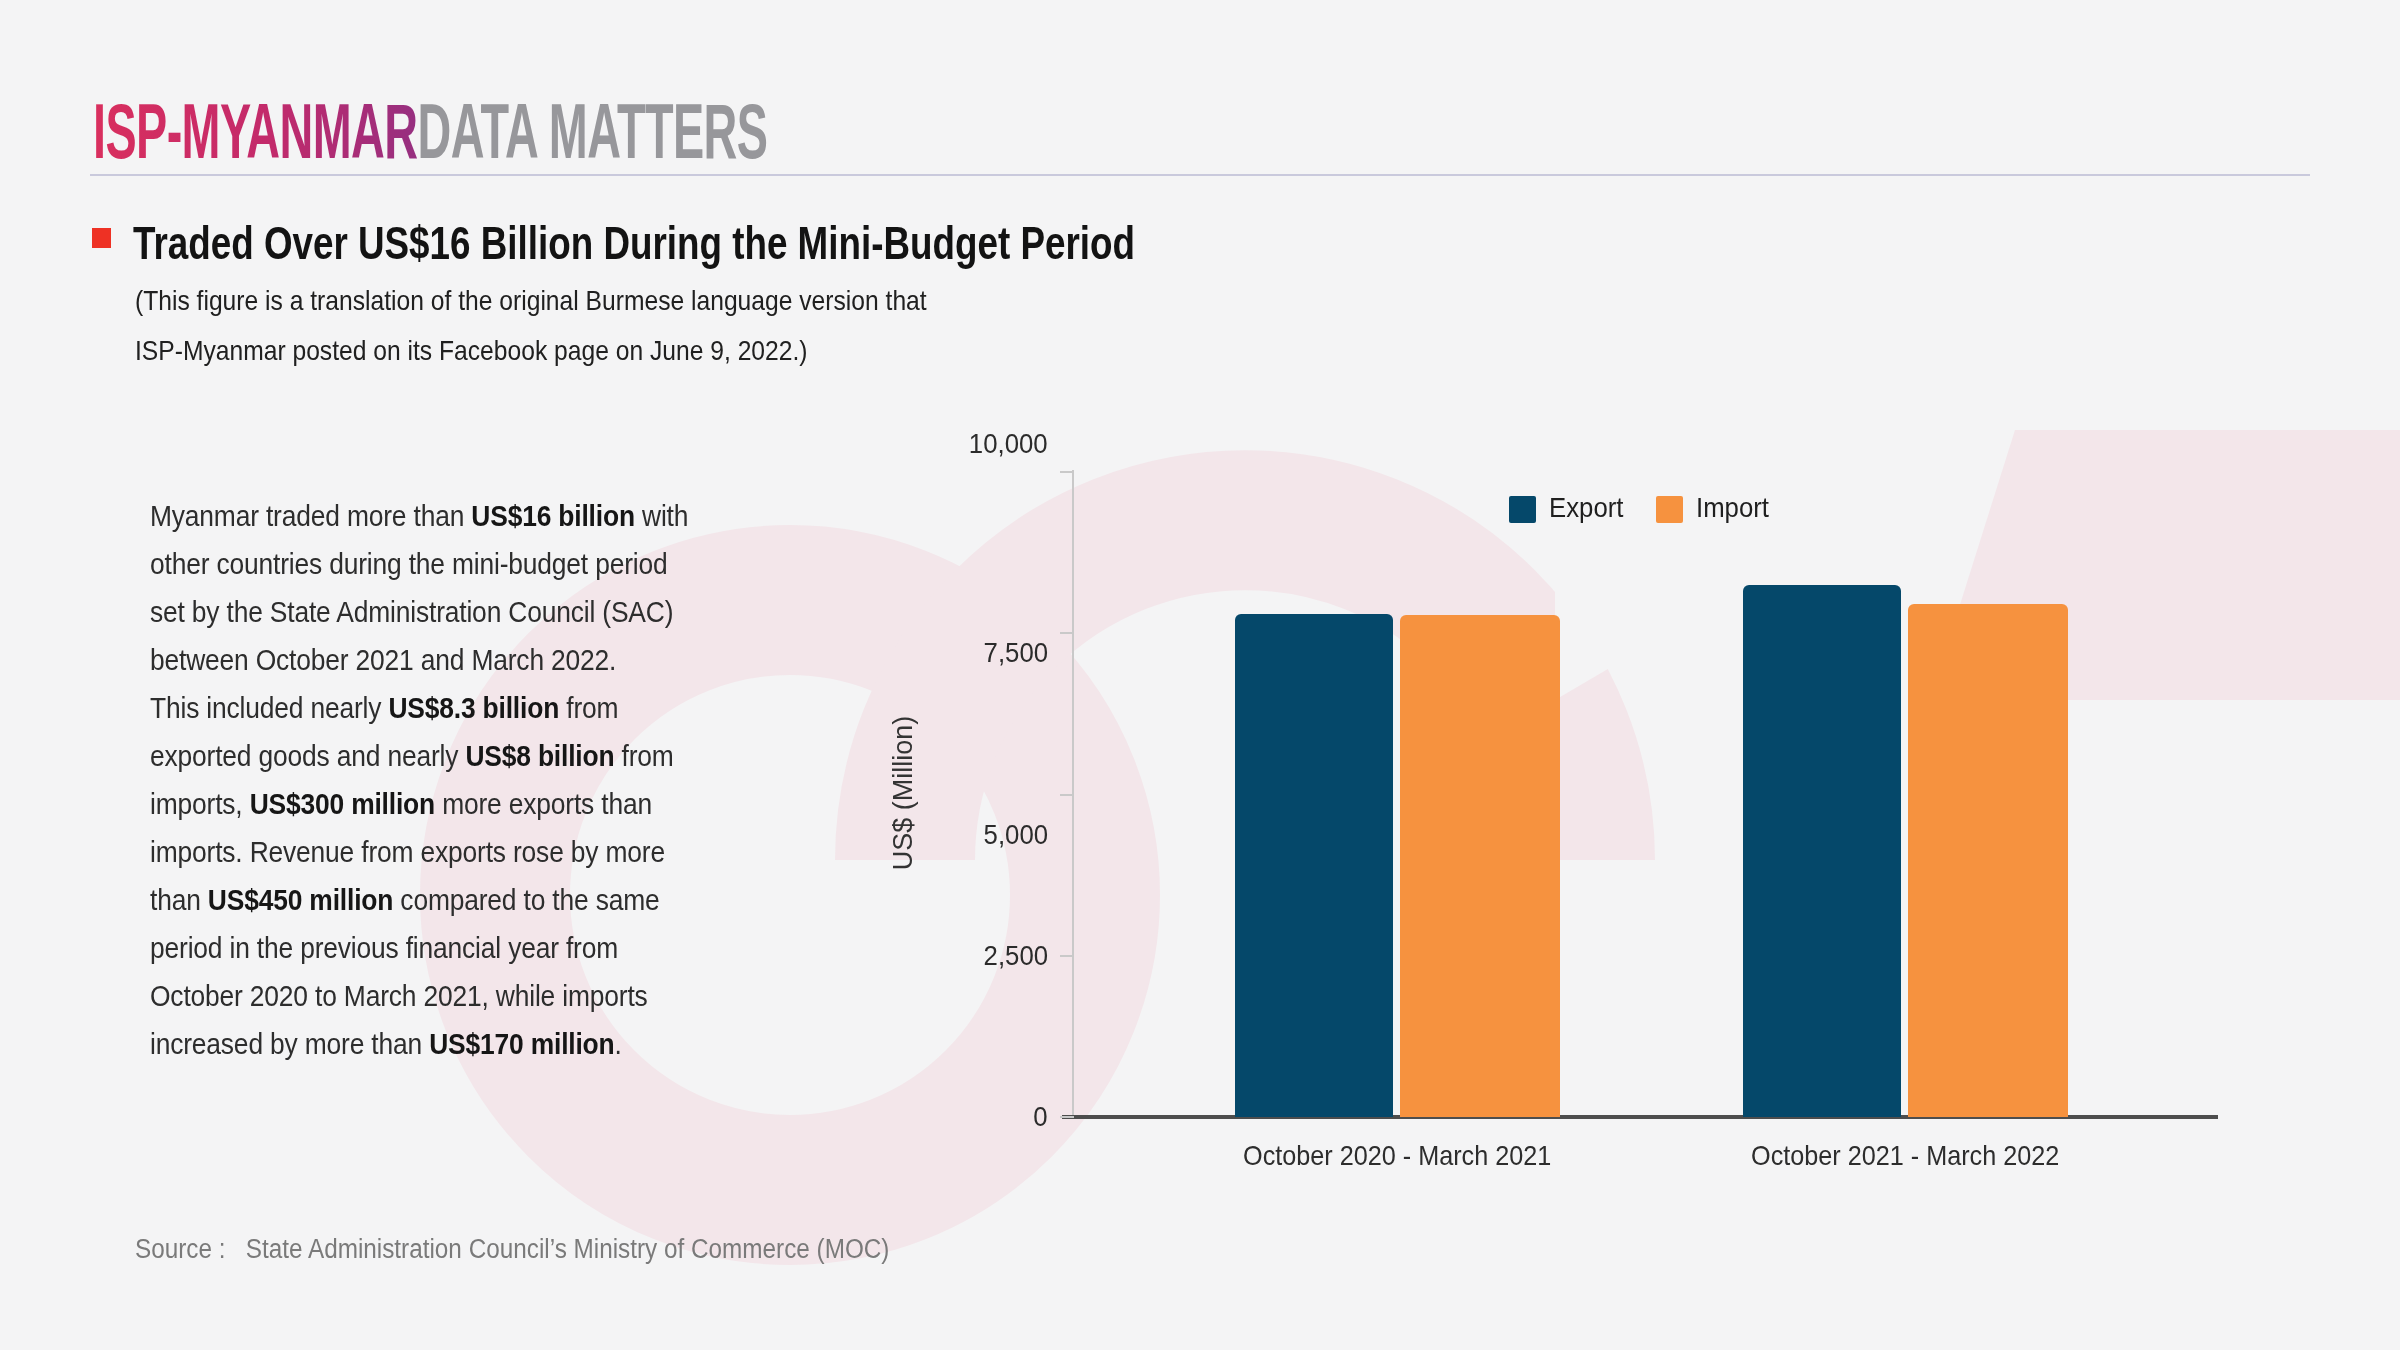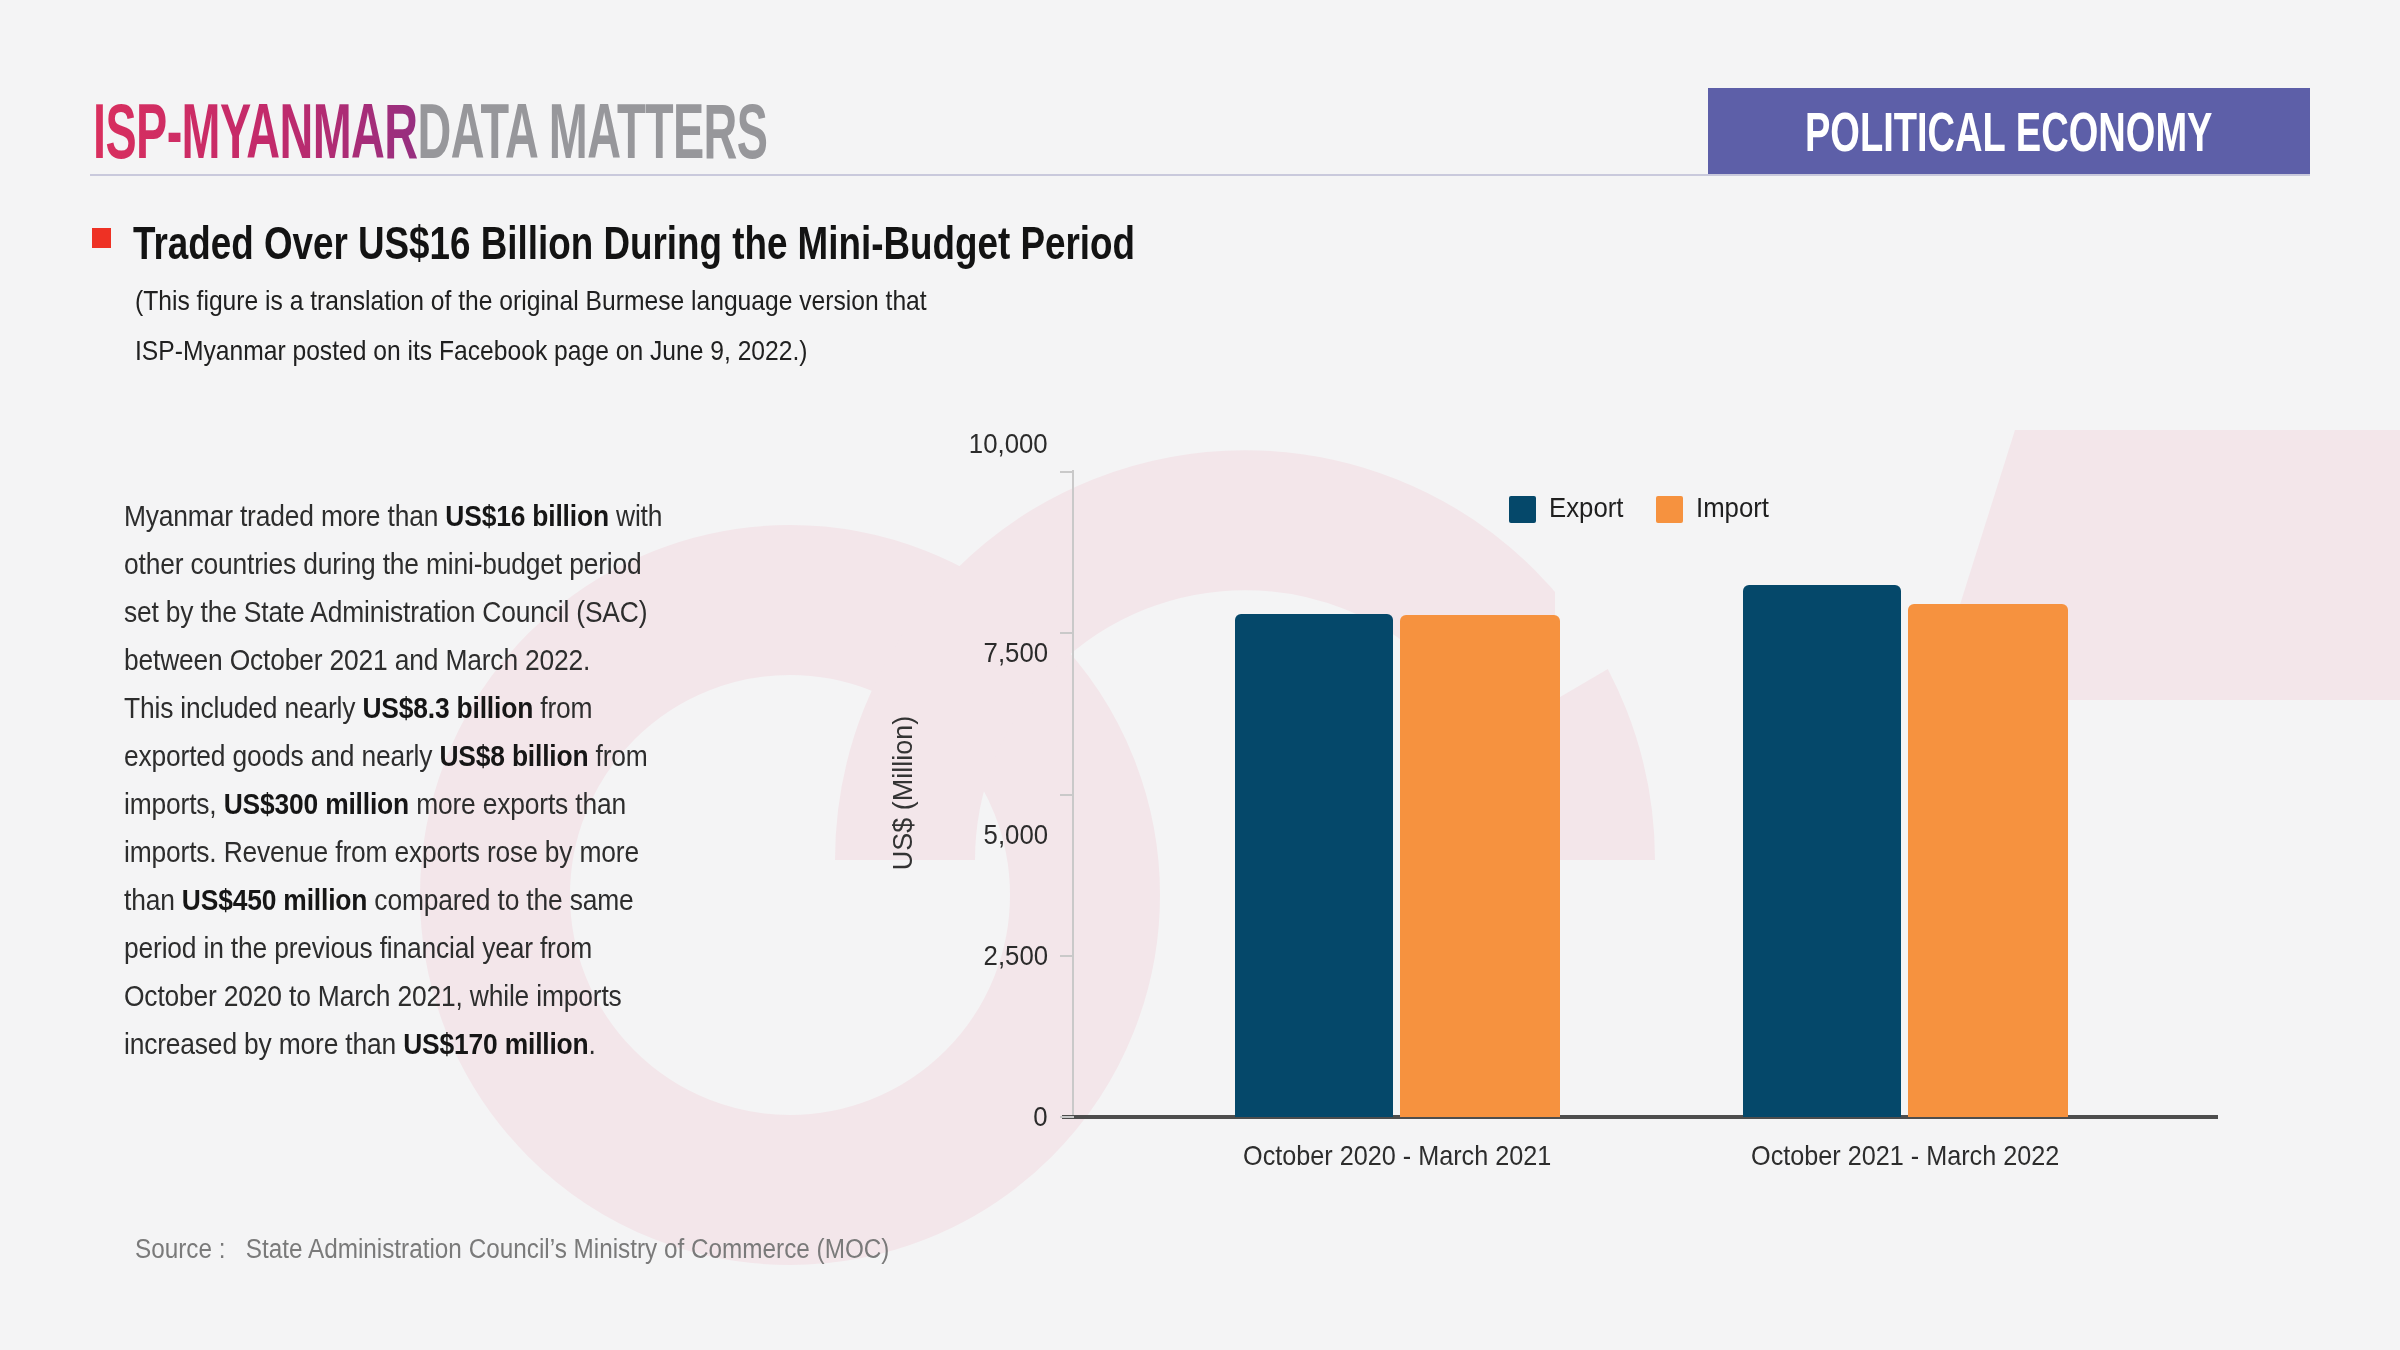--- a/index.html
+++ b/index.html
@@ -43,21 +43,21 @@
     transform:scaleX(0.80);transform-origin:left center;letter-spacing:0;
   }
   .subtitle{
     position:absolute;left:135px;height:36px;line-height:36px;
     font-size:28px;color:#202020;white-space:pre;
     transform:scaleX(0.88);transform-origin:left center;letter-spacing:0;
   }
   .subtitle.l1{top:283px;}
   .subtitle.l2{top:333px;}
   
-  .body-par{position:absolute;left:124px;top:492px;width:760px;}
+  .body-par{position:absolute;left:150px;top:492px;width:760px;}
   .body-par .line{
     font-size:30px;line-height:48px;color:#2d2d2d;white-space:pre;
     transform:scaleX(0.88);transform-origin:left center;letter-spacing:-0.2px;
   }
   .body-par .line b{font-weight:700;color:#161616;}
   
   .source{
     position:absolute;left:135px;top:1232px;height:34px;line-height:34px;
     font-size:27px;color:#7a7a7a;white-space:pre;
     transform:scaleX(0.90);transform-origin:left center;
@@ -96,23 +96,20 @@
 
   <svg class="watermark" viewBox="0 0 2400 1350" aria-hidden="true">
     <circle cx="790" cy="895" r="295" fill="none" stroke="#f3e6ea" stroke-width="150"></circle>
     <path d="M 905 860 A 340 340 0 0 1 1585 860" fill="none" stroke="#f3e6ea" stroke-width="140"></path>
     <polygon points="2015,430 2400,430 2400,700 1930,700" fill="#f3e6ea"></polygon>
     <polygon points="1555,430 1785,565 1555,700" fill="#f4f4f5"></polygon>
   </svg>
 
   <div class="logo"><span class="primary">ISP-MYANMAR</span><span class="secondary">DATA MATTERS</span></div>
 
-  <div class="badge" style="background: rgb(93, 95, 168);">
-    <span>POLITICAL ECONOMY</span>
-  </div>
 
   <div class="header-divider"></div>
 
   <div class="title-bullet" style="background: rgb(238, 49, 36);"></div>
   <div class="page-title">Traded Over US$16 Billion During the Mini-Budget Period</div>
   <div class="subtitle l1">(This figure is a translation of the original Burmese language version that</div>
   <div class="subtitle l2">ISP-Myanmar posted on its Facebook page on June 9, 2022.)</div>
 
   <div class="body-par">
       <div class="line"><span>Myanmar traded more than </span><b>US$16 billion</b><span> with</span></div>

